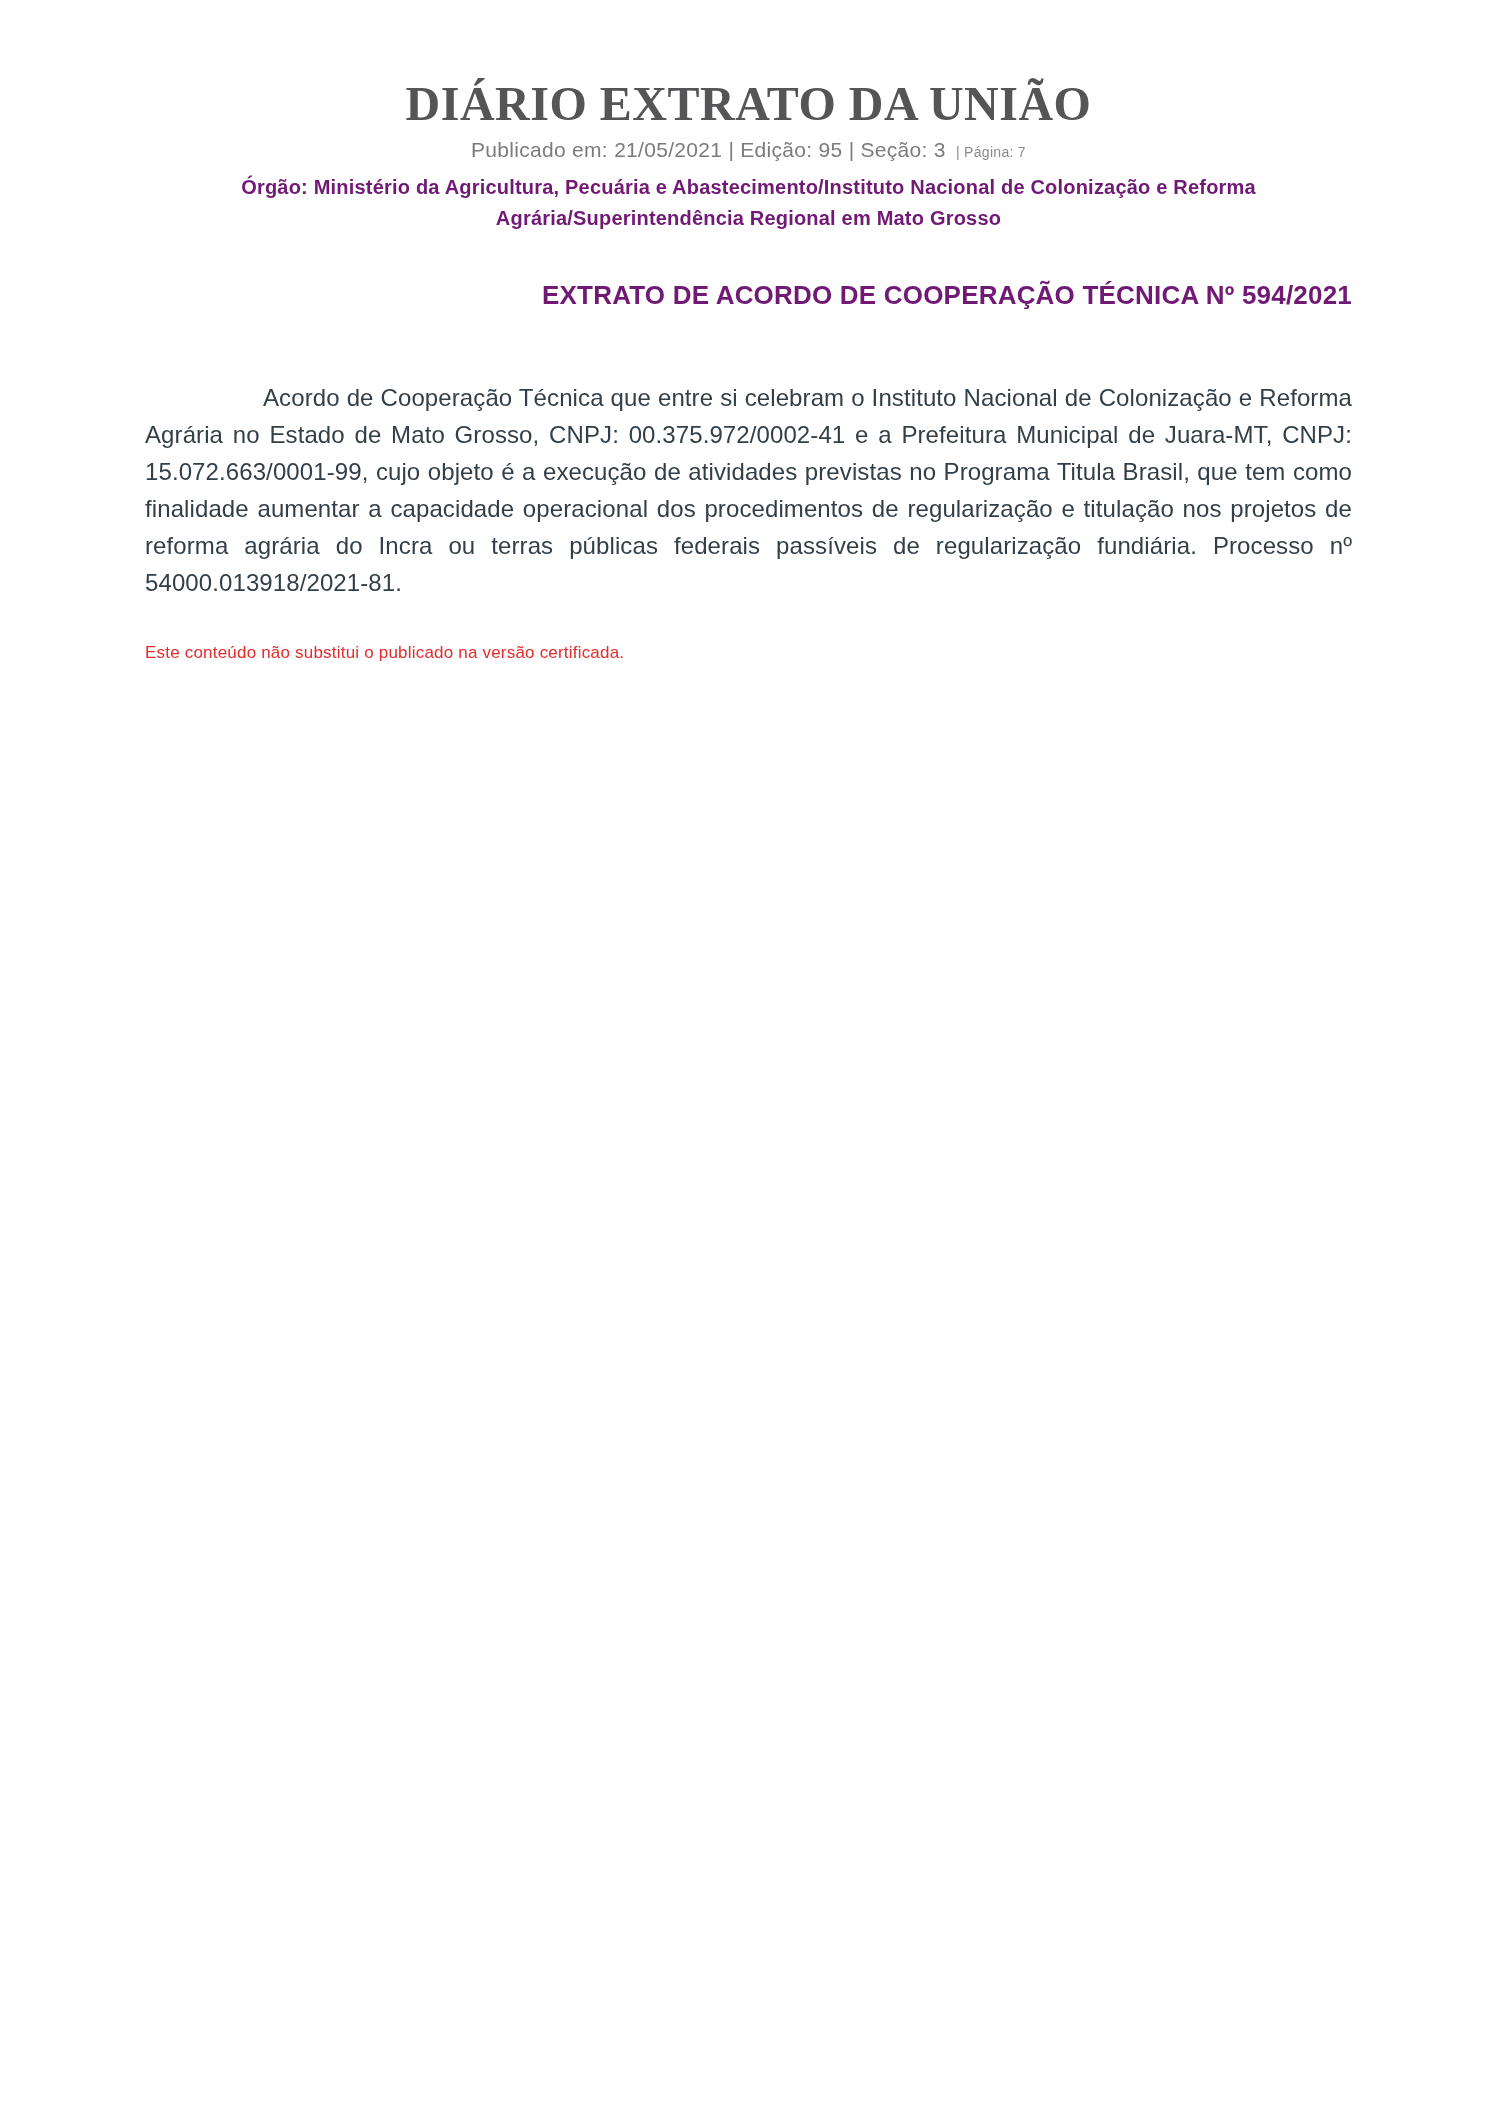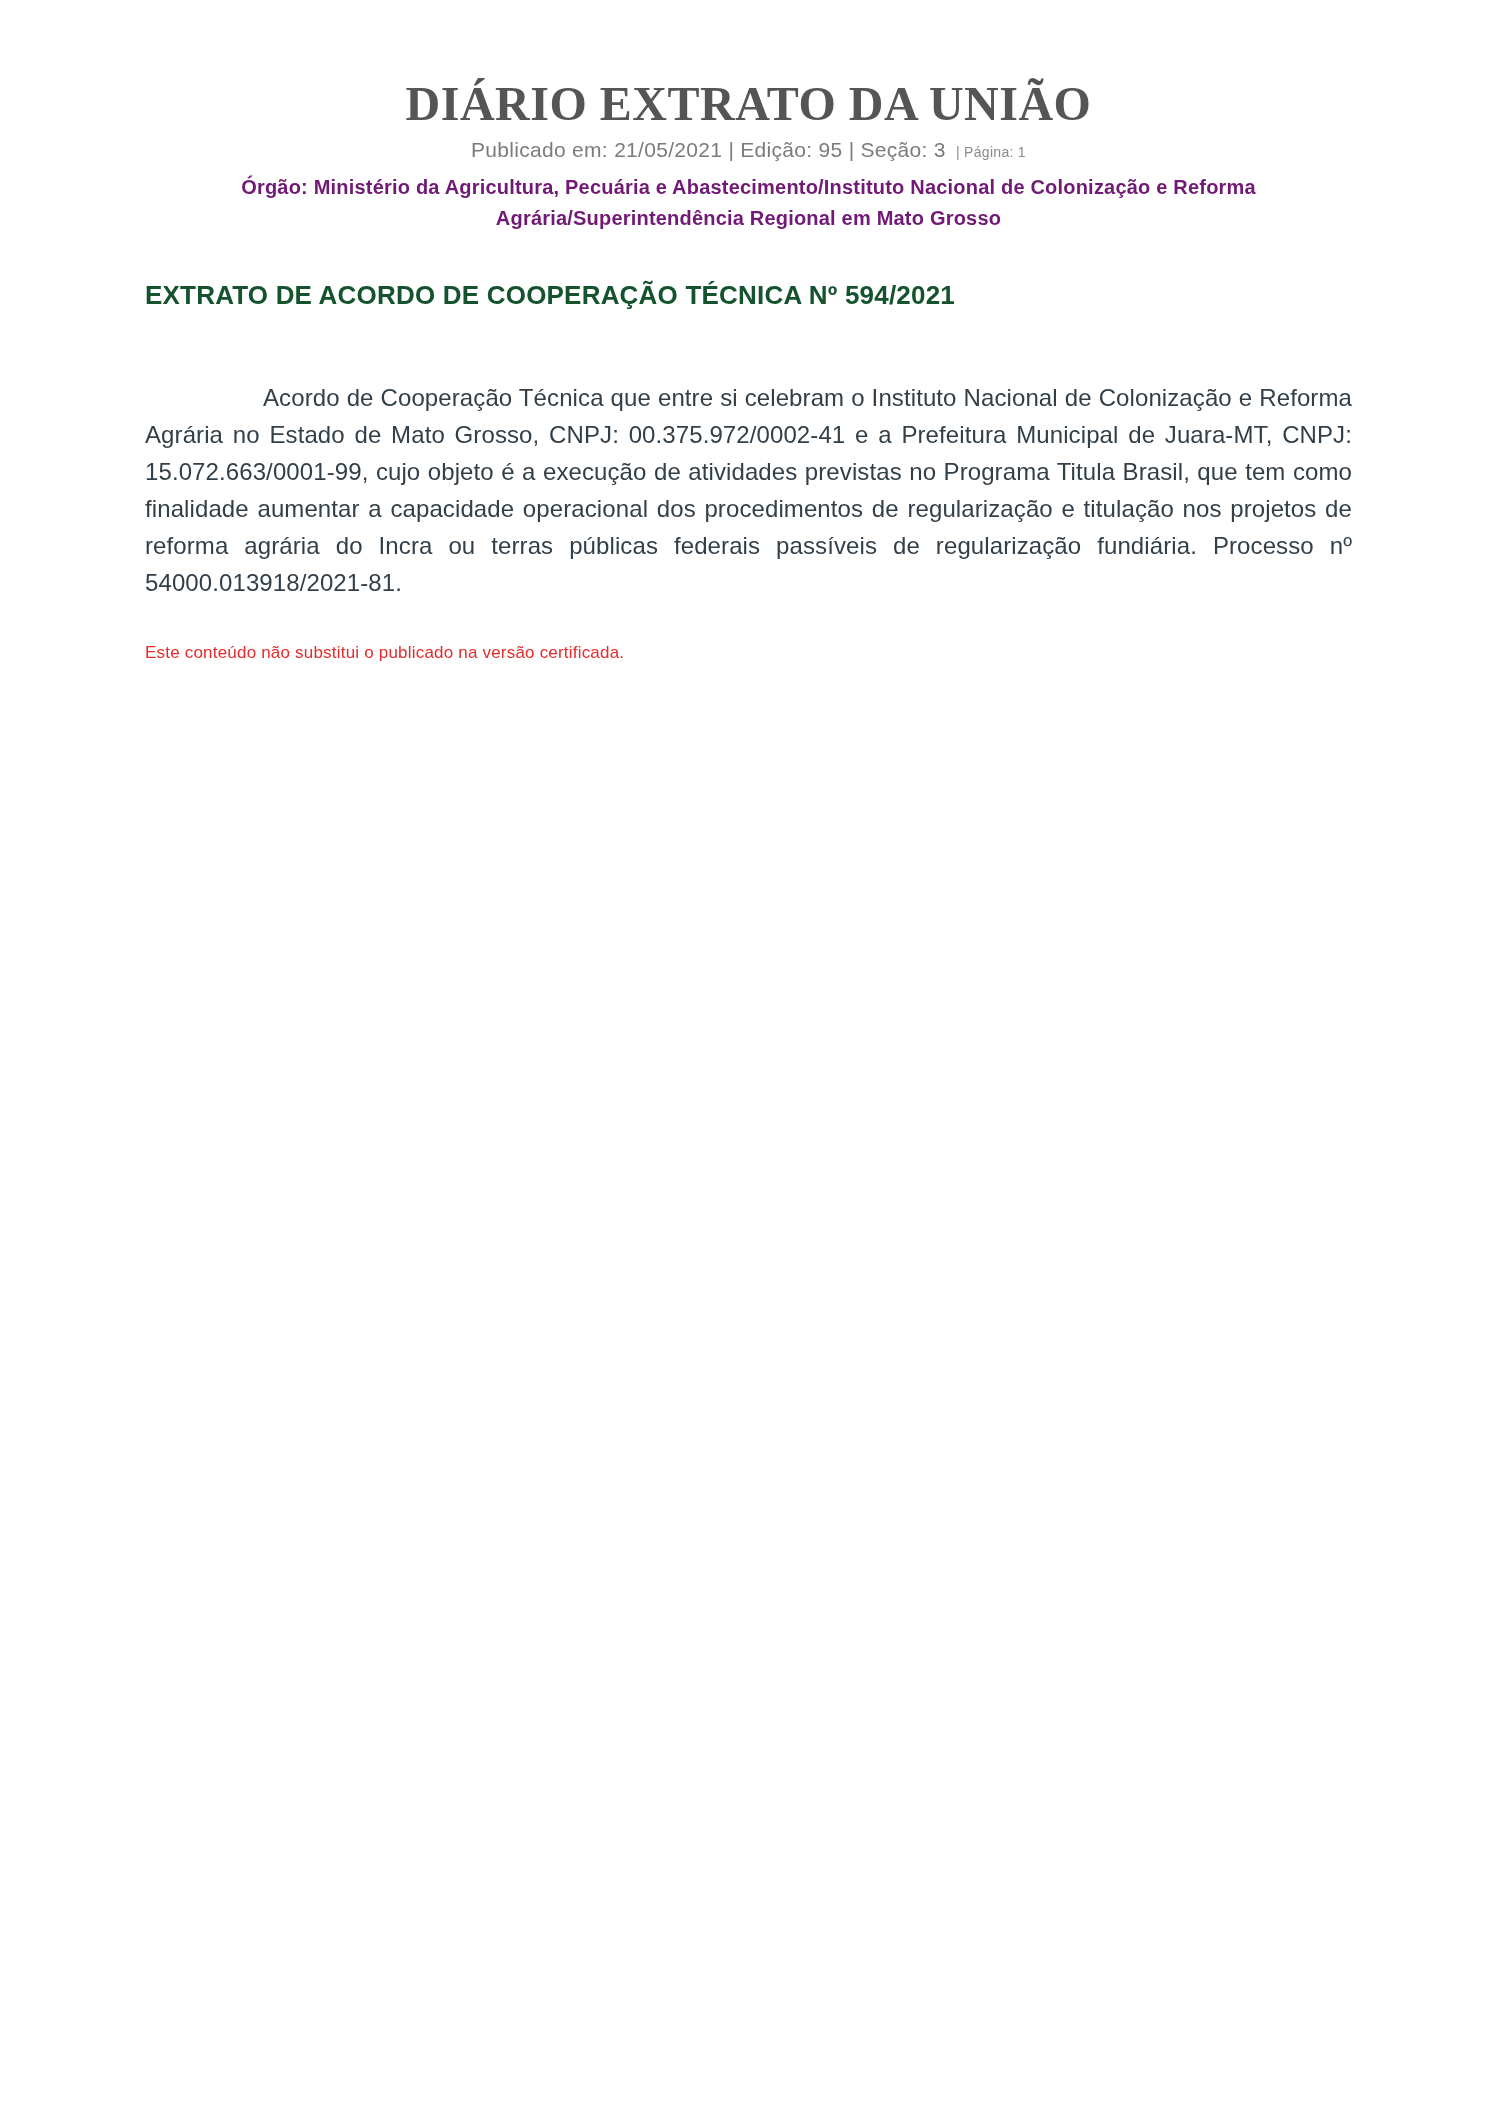--- a/index.html
+++ b/index.html
@@ -39,24 +39,24 @@
     margin: 10px auto 0 auto;
     max-width: 1030px;
     font-size: 20px;
     font-weight: bold;
     color: #701a75;
     line-height: 1.55;
     letter-spacing: 0.2px;
   }
   .article-heading {
     margin-top: 46px;
-    text-align: left;
+    text-align: right;
     font-size: 26px;
     font-weight: bold;
-    color: #14532d;
+    color: #701a75;
     letter-spacing: 0.2px;
   }
   .body-text {
     margin-top: 68px;
     font-size: 24px;
     color: #333f48;
     line-height: 37px;
     text-align: justify;
     text-indent: 118px;
     letter-spacing: 0.1px;
@@ -72,21 +72,21 @@
 </head>
 <body>
 
 <div class="page">
 
   <header>
     <h1 class="gazette-title">DIÁRIO EXTRATO DA UNIÃO</h1>
 
     <p class="pub-line">
       <span>Publicado em: 21/05/2021 | Edição: 95 | Seção: 3</span>
-      <span class="page-num">| Página: 1</span>
+      <span class="page-num">| Página: 7</span>
     </p>
 
     <p class="organ">Órgão: Ministério da Agricultura, Pecuária e Abastecimento/Instituto Nacional de Colonização e Reforma Agrária/Superintendência Regional em Mato Grosso</p>
   </header>
 
   <main>
     <h2 class="article-heading">EXTRATO DE ACORDO DE COOPERAÇÃO TÉCNICA Nº 594/2021</h2>
 
     <p class="body-text">Acordo de Cooperação Técnica que entre si celebram o Instituto Nacional de Colonização e Reforma Agrária no Estado de Mato Grosso, CNPJ: 00.375.972/0002-41 e a Prefeitura Municipal de Juara-MT, CNPJ: 15.072.663/0001-99, cujo objeto é a execução de atividades previstas no Programa Titula Brasil, que tem como finalidade aumentar a capacidade operacional dos procedimentos de regularização e titulação nos projetos de reforma agrária do Incra ou terras públicas federais passíveis de regularização fundiária. Processo nº 54000.013918/2021-81.</p>
   </main>

